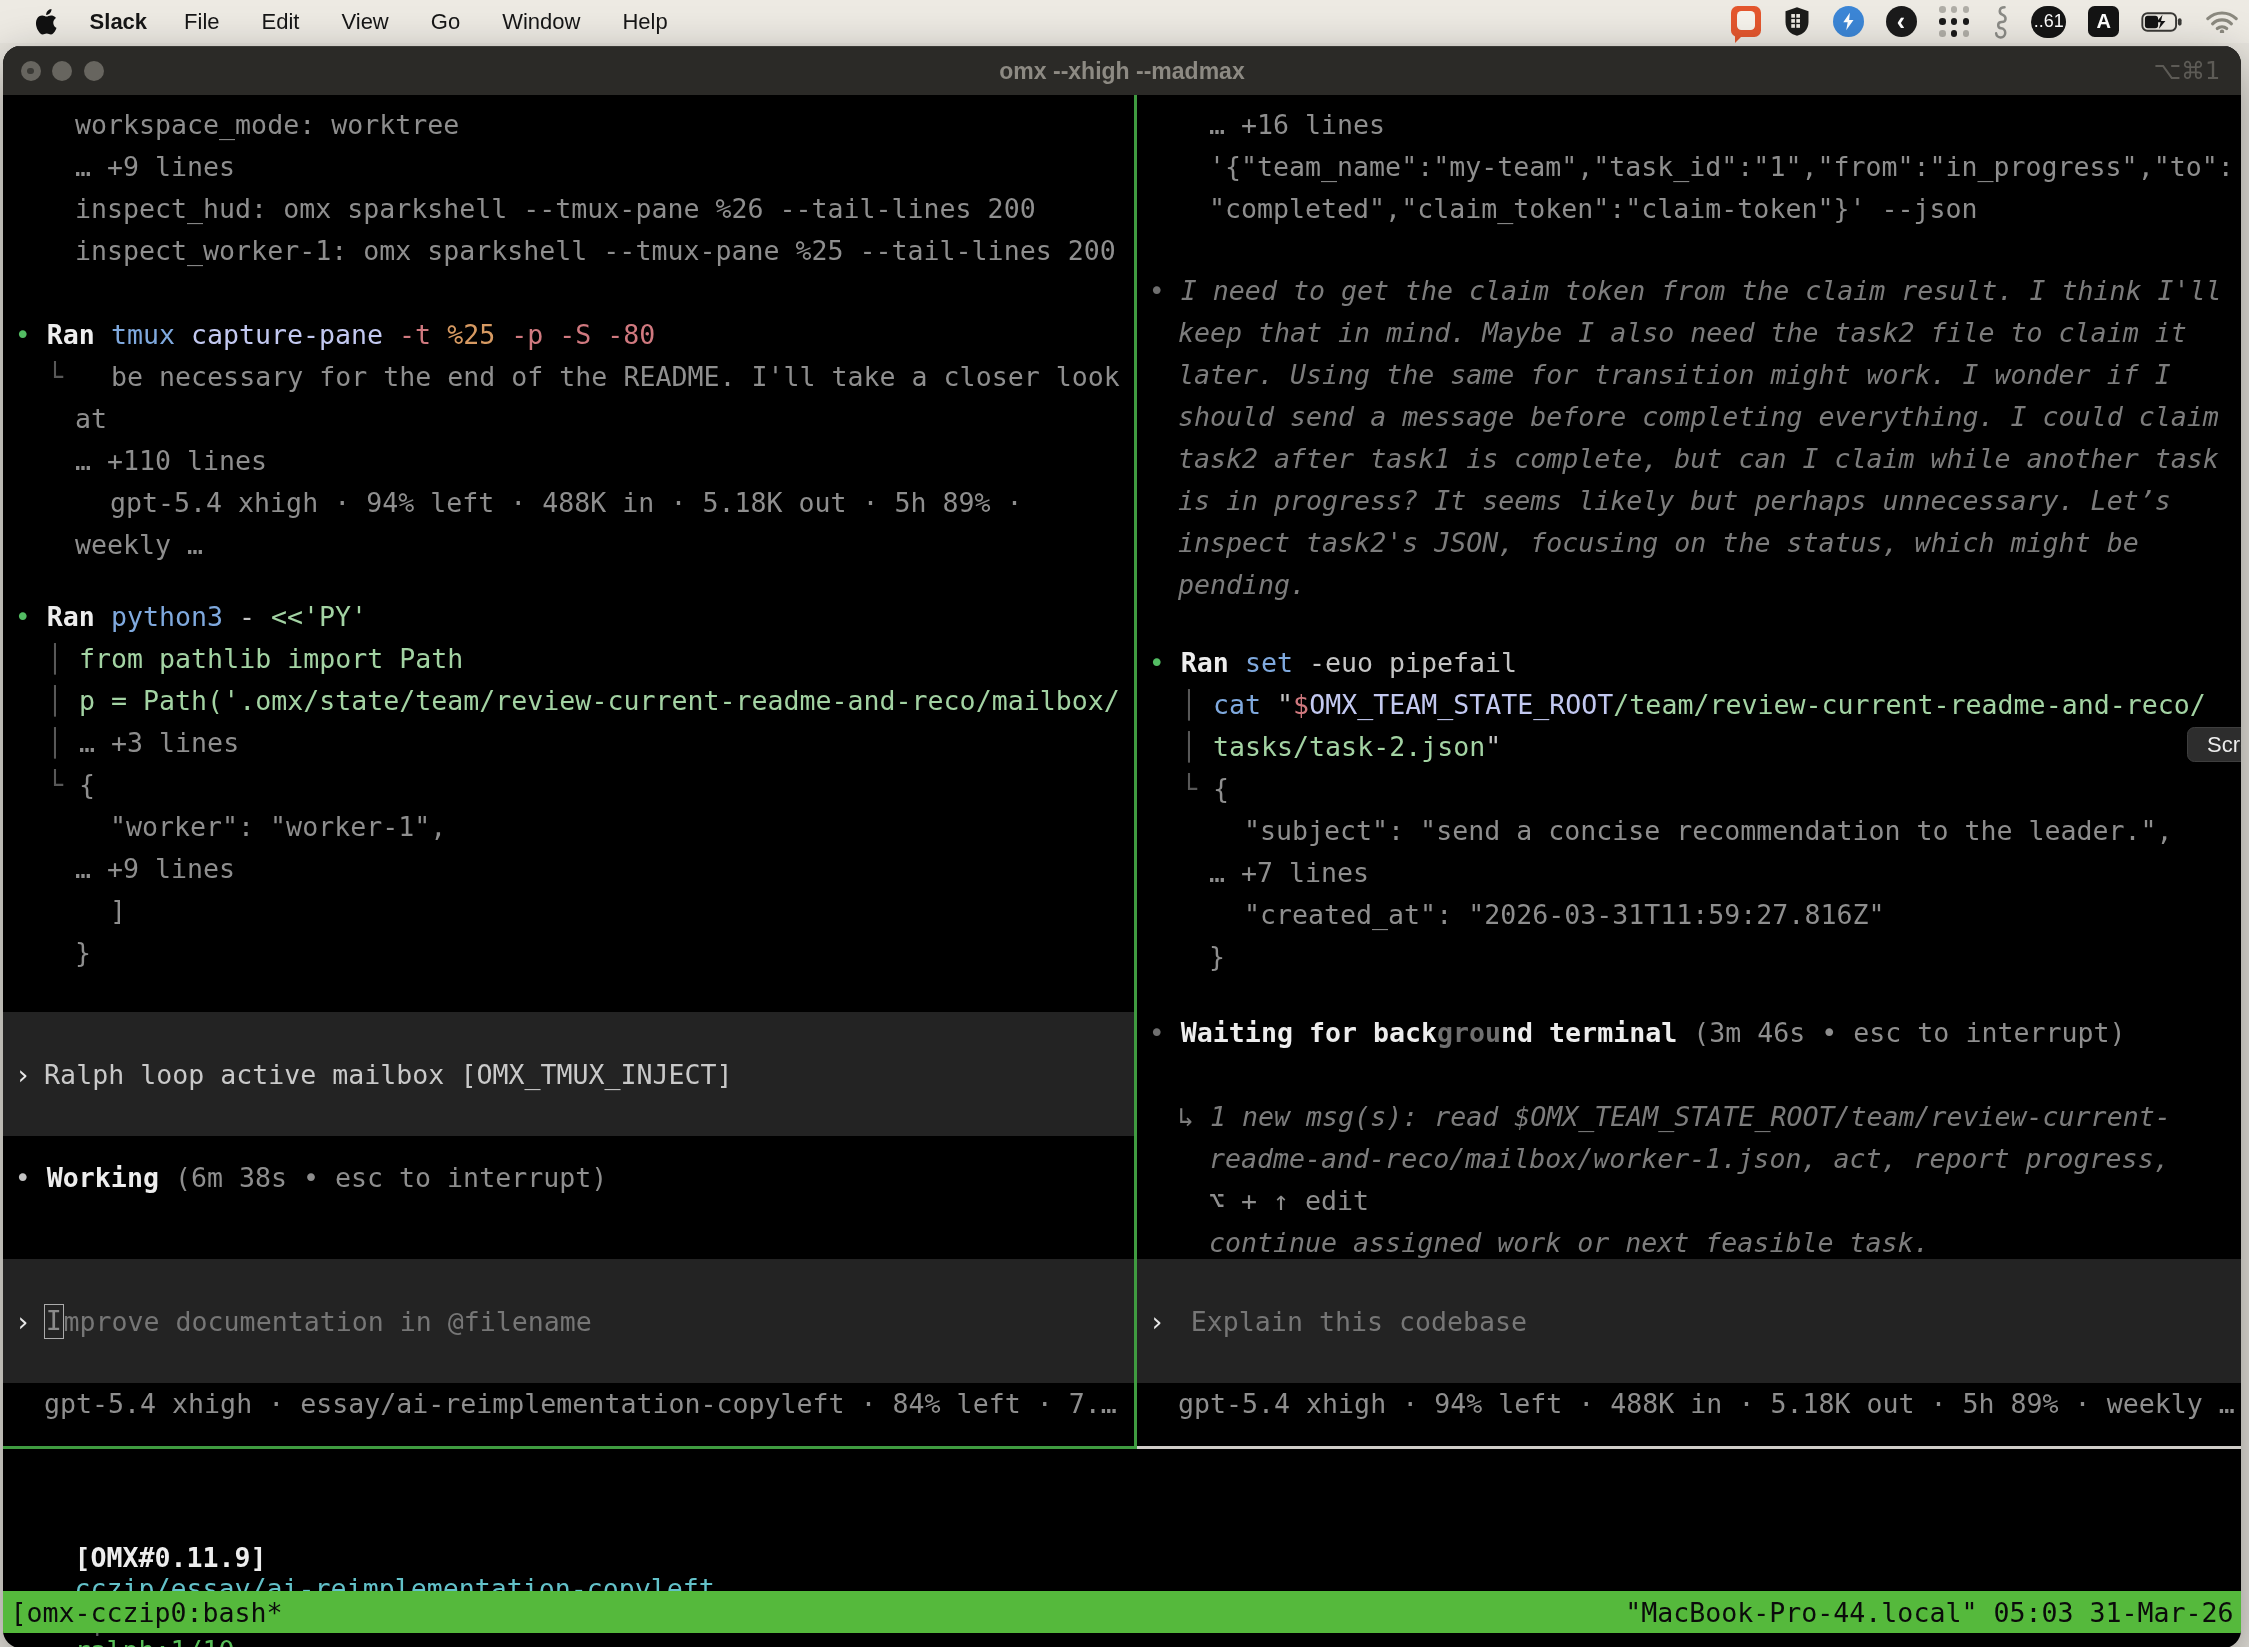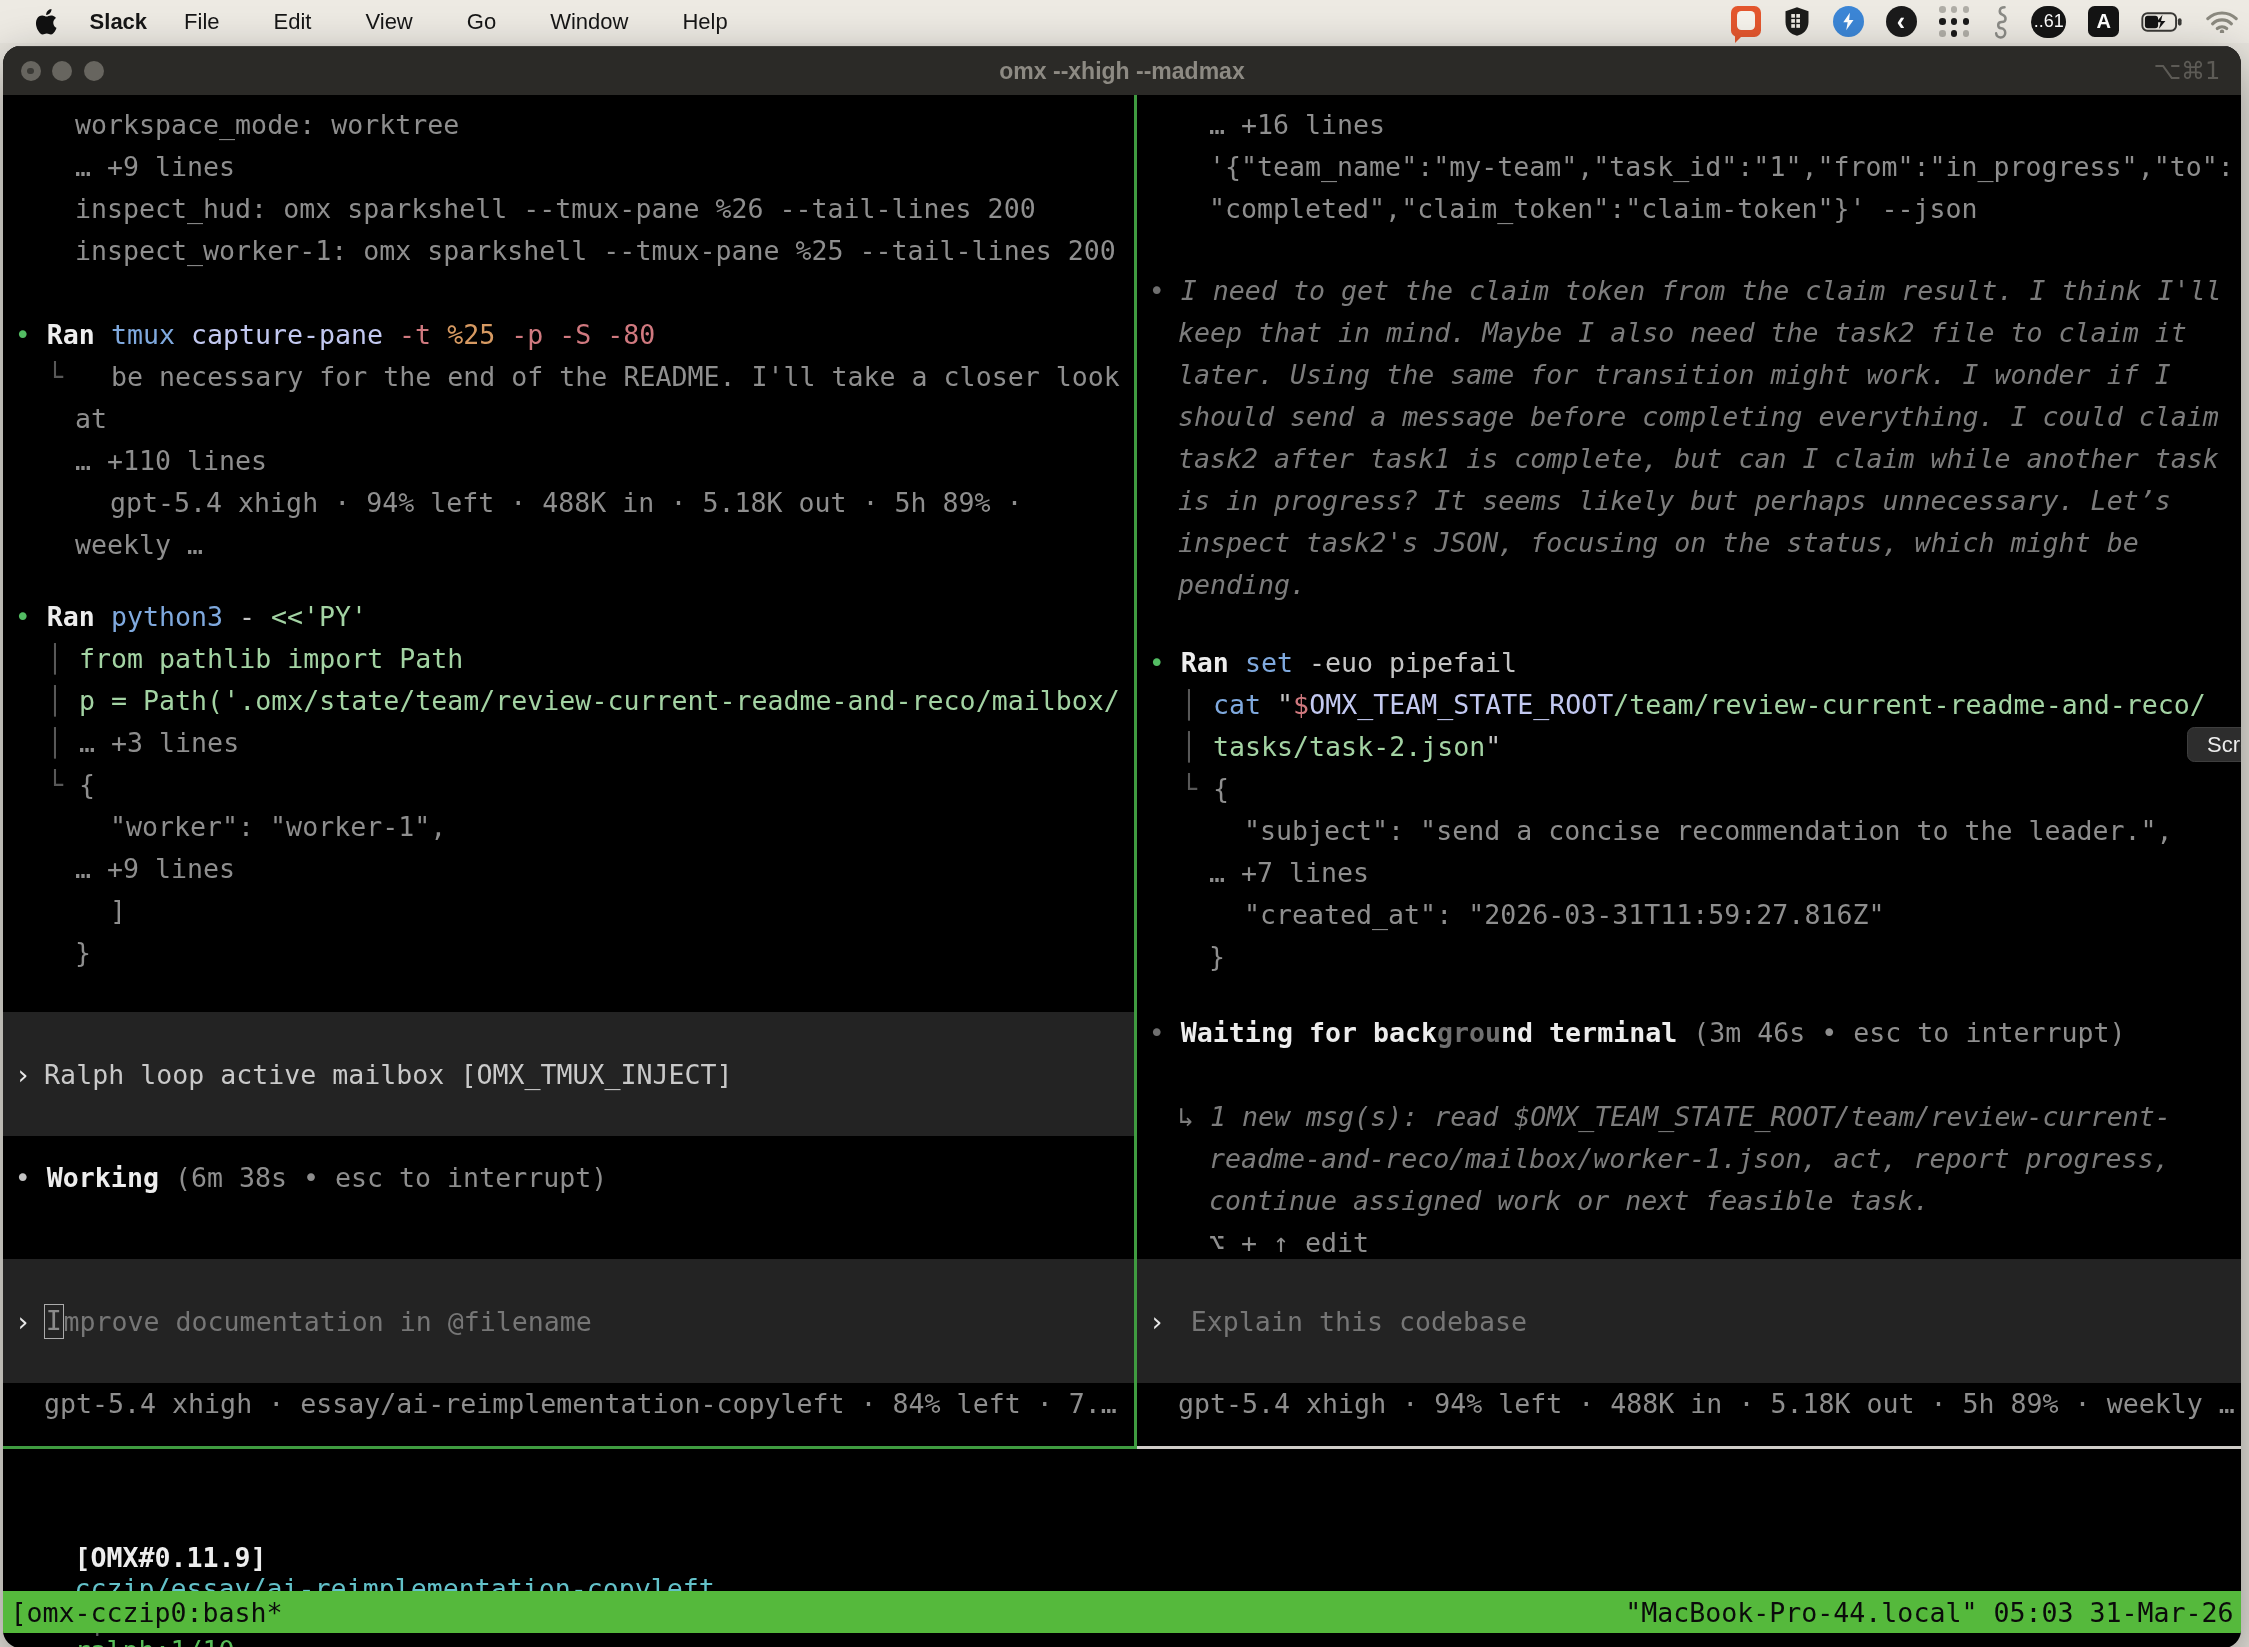--- a/index.html
+++ b/index.html
@@ -13,21 +13,21 @@
   html,body{margin:0;padding:0}
   body{width:2250px;height:1648px;position:relative;background:#E7E4DD;overflow:hidden;
        font-family:"DejaVu Sans Mono",monospace}
 
   
   .menubar{position:absolute;top:0;left:0;right:0;height:43px;background:#EDEAE3;
            display:flex;align-items:center;font-family:"Liberation Sans",sans-serif;
            font-size:22px;color:#161616}
   .apple{margin-left:34px;display:flex;align-items:center}
   .appname{font-weight:bold;margin-left:32px}
-  .menus{display:flex;margin-left:37px;gap:54px}
+  .menus{display:flex;margin-left:37px;gap:42px}
   .menus span{cursor:default}
   .tray{position:absolute;right:11.8px;top:0;height:43px;display:flex;align-items:center;gap:22px}
   .mi{display:flex;align-items:center;justify-content:center}
   .ic-chat{width:29.5px;height:31px;background:#E4572E;border-radius:6.6px;position:relative}
   .ic-chat::before{content:"";position:absolute;left:5.9px;top:5.2px;width:17.7px;height:18.5px;
                    background:#F6F3EC;border-radius:4.4px}
   .ic-chat::after{content:"";position:absolute;left:4.4px;bottom:-5.9px;border:5.9px solid transparent;
                   border-top-color:#E4572E;border-left-color:#E4572E}
   .ic-circle{border-radius:50%;display:flex;align-items:center;justify-content:center}
   .ic-blue{width:31px;height:31px;background:#3C86D6}
@@ -263,22 +263,22 @@
           <div class="tline" style="padding-left: 107px;"><span class="s-g">"subject": "send a concise recommendation to the leader.",</span></div>
           <div class="tline" style="padding-left: 72px;"><span class="s-g">… +7 lines</span></div>
           <div class="tline" style="padding-left: 107px;"><span class="s-g">"created_at": "2026-03-31T11:59:27.816Z"</span></div>
           <div class="tline" style="padding-left: 72px;"><span class="s-g">}</span></div>
         </div>
         <div class="block" style="top: 916px;">
           <div class="tline" style="padding-left: 11.8px;"><span class="s-dim">•</span><span class="s-g"> </span><span class="s-w">Waiting for back</span><span class="s-bgd">grou</span><span class="s-w">nd terminal</span><span class="s-g"> (3m 46s • esc to interrupt)</span></div>
           <div class="tline" style="padding-left: 0px;"></div>
           <div class="tline" style="padding-left: 41px;"><span class="s-it">↳ 1 new msg(s): read $OMX_TEAM_STATE_ROOT/team/review-current-</span></div>
           <div class="tline" style="padding-left: 72px;"><span class="s-it">readme-and-reco/mailbox/worker-1.json, act, report progress,</span></div>
+          <div class="tline" style="padding-left: 72px;"><span class="s-g">⌥ + ↑ edit</span></div>
           <div class="tline" style="padding-left: 72px;"><span class="s-it">continue assigned work or next feasible task.</span></div>
-          <div class="tline" style="padding-left: 72px;"><span class="s-g">⌥ + ↑ edit</span></div>
         </div>
       </div>
 
     <div class="vdiv"></div>
     <div class="tooltip">Scre</div>
   </div>
 
   <div class="hdiv-l"></div>
   <div class="hdiv-r"></div>
 

